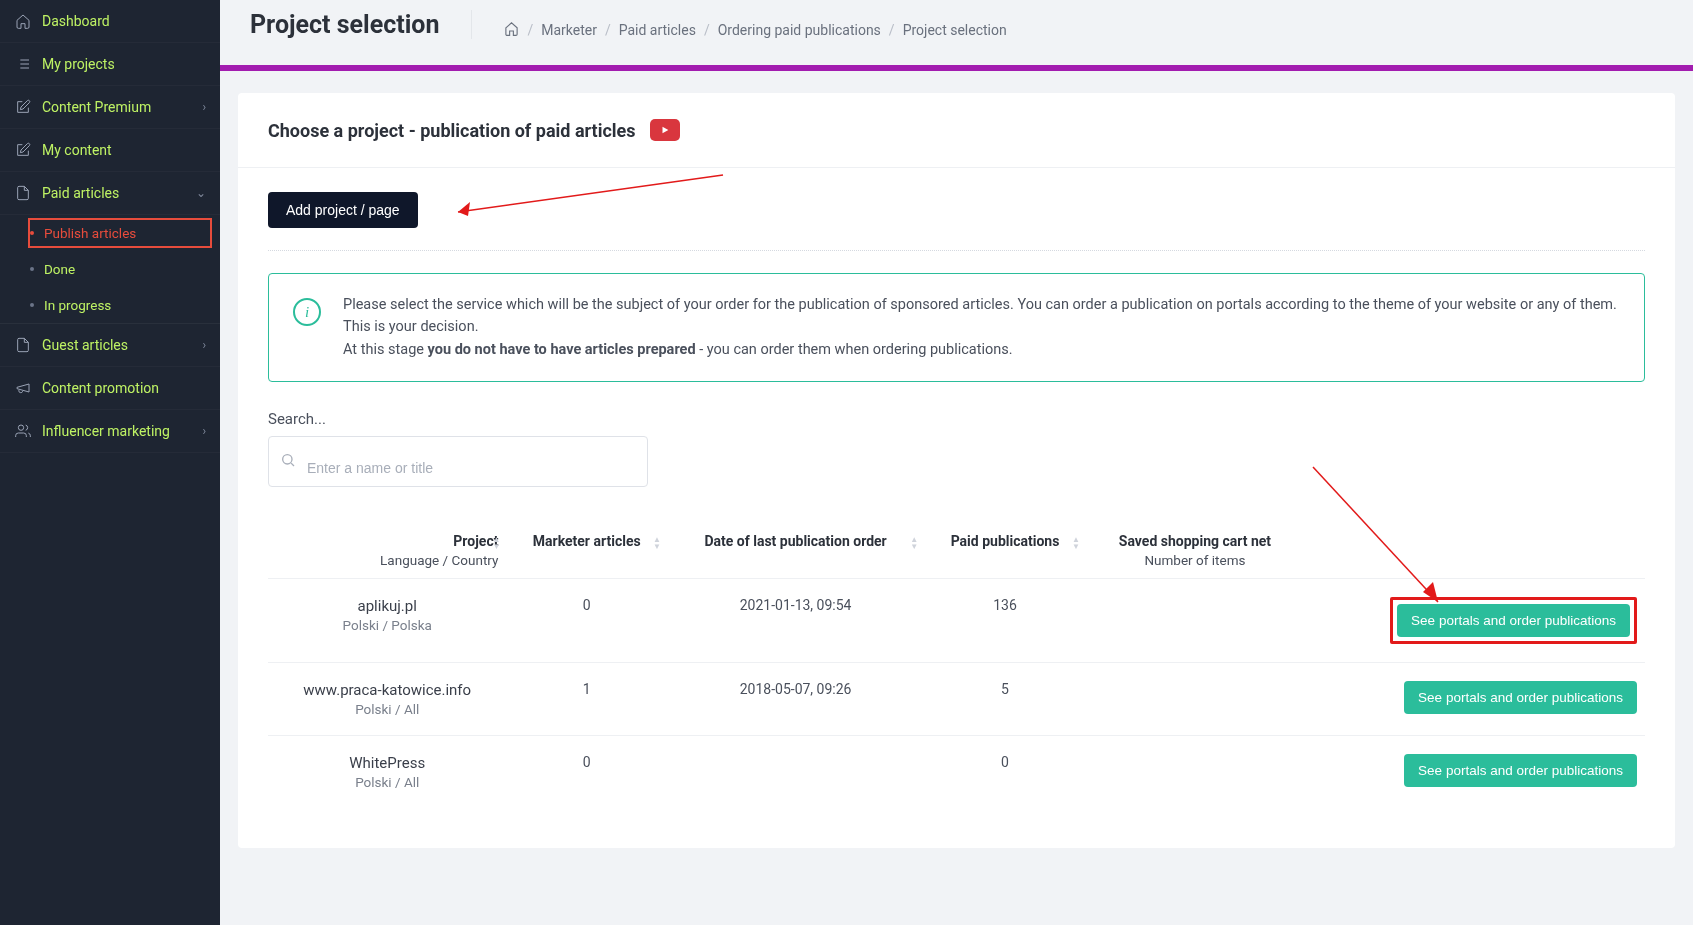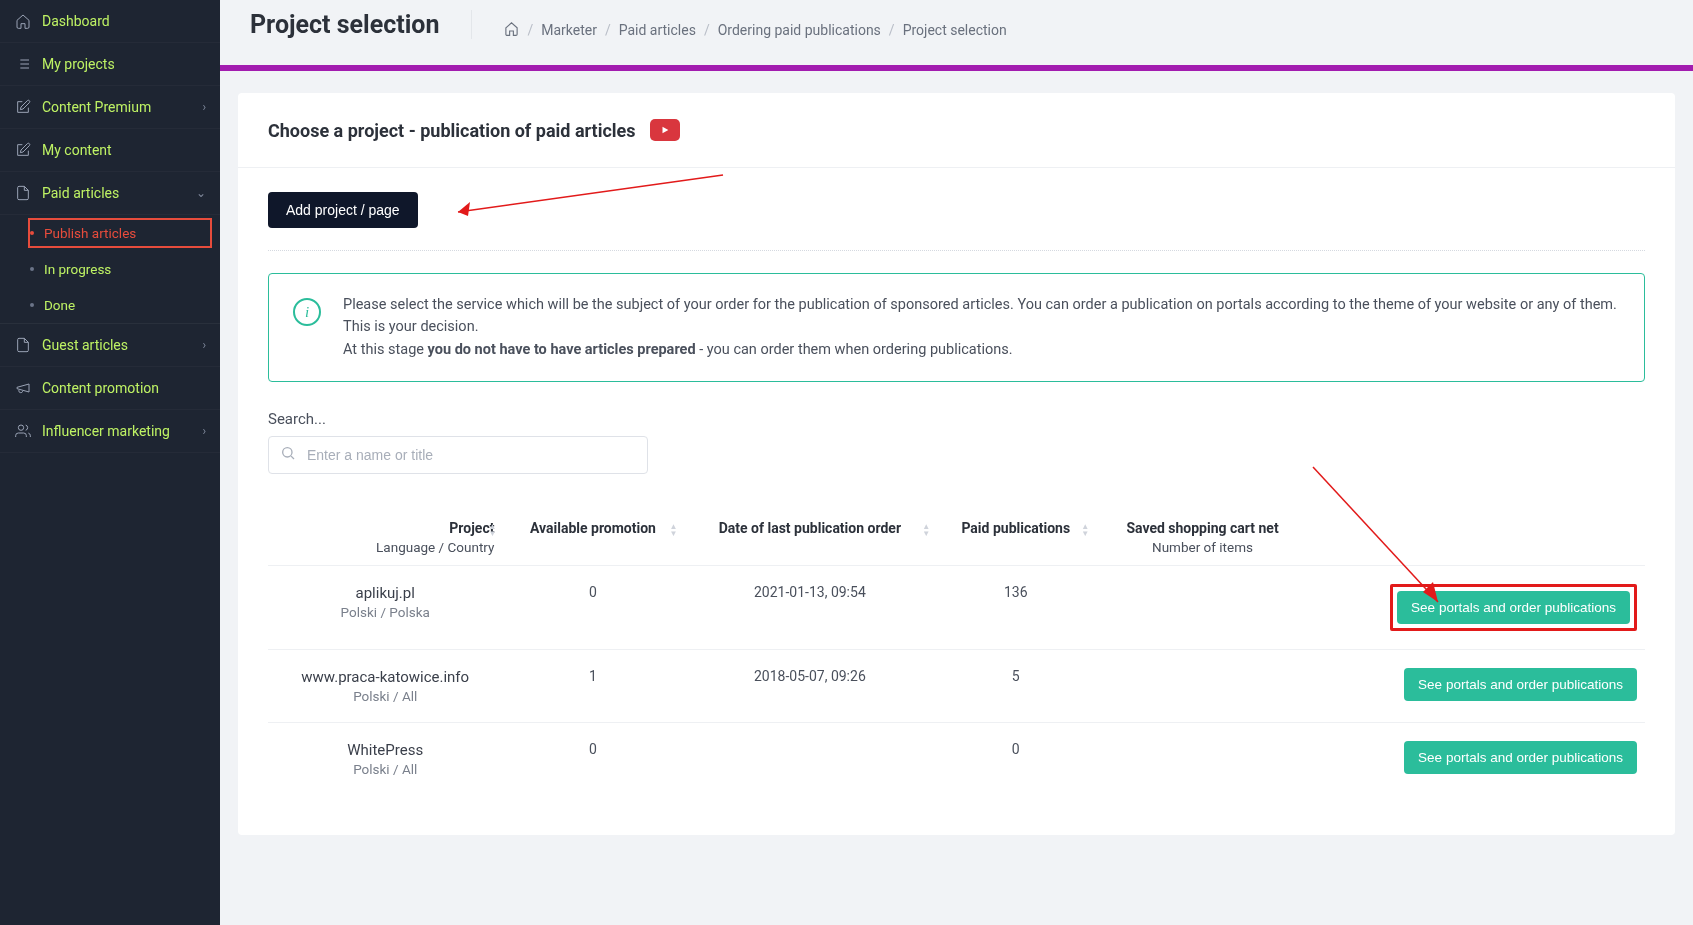--- a/index.html
+++ b/index.html
@@ -47,21 +47,21 @@
 hr.dotted { border:none; border-top:1px dotted #d5d9e0; margin: 22px 0; }
 
 .info-box { border:1px solid #2bbd9b; border-radius:4px; padding: 20px 24px; display:flex; align-items:flex-start; gap: 22px; margin-bottom: 28px; }
 .info-icon { width:28px; height:28px; border:2px solid #2bbd9b; border-radius:50%; display:flex; align-items:center; justify-content:center; color:#2bbd9b; font-style:italic; font-family: Georgia, serif; font-size:15px; flex-shrink:0; margin-top:4px; }
 .info-text { font-size: 14.5px; color:#4a505c; line-height:1.55; }
 .info-text b { font-weight:700; }
 
 .search-block {}
 .search-label { font-size:15px; color:#4a505c; margin-bottom:8px; display:block; }
 .search-wrap { position:relative; width:380px; }
-.search-wrap input { width:100%; padding:10px 12px 10px 38px; border:1px solid #dfe2e8; border-radius:4px; font-size:14px; color:#0f766e; }
+.search-wrap input { width:100%; padding:23px 12px 10px 38px; border:1px solid #dfe2e8; border-radius:4px; font-size:14px; color:#0f766e; }
 .search-wrap input::placeholder { color:#a8aeb9; }
 .search-wrap .sicon { position:absolute; left:12px; top:50%; transform:translateY(-50%); }
 .search-wrap .sicon svg { width:16px; height:16px; stroke:#a8aeb9; fill:none; stroke-width:2; }
 
 .table { width:100%; border-collapse:collapse; margin-top: 36px; }
 .table th { text-align:center; font-size:14px; color:#2c313a; font-weight:700; padding:10px 8px; vertical-align:top; position:relative; }
 .table th .sub { display:block; font-weight:400; color:#4a505c; font-size:13.5px; margin-top:3px; }
 .table th.left { text-align:right; }
 .table th .sort { position:absolute; right:6px; top:14px; display:flex; flex-direction:column; gap:1px; }
 .table th .sort span { font-size:8px; color:#cfd3db; line-height:6px; }
@@ -140,25 +140,25 @@
     </div>
     <div class="nav-sub">
       <div class="publish-highlight">
         <div class="nav-item active">
           <span class="bullet"></span>
           <span class="nav-label">Publish articles</span>
         </div>
       </div>
       <div class="nav-item">
         <span class="bullet"></span>
-        <span class="nav-label">In progress</span>
+        <span class="nav-label">Done</span>
       </div>
       <div class="nav-item">
         <span class="bullet"></span>
-        <span class="nav-label">Done</span>
+        <span class="nav-label">In progress</span>
       </div>
     </div>
     <div class="nav-section-divider"></div>
     <div class="nav-item">
       <span class="nav-icon">
           <svg viewBox="0 0 24 24">
             <path d="M14 2H6a2 2 0 0 0-2 2v16a2 2 0 0 0 2 2h12a2 2 0 0 0 2-2V8z"></path>
             <polyline points="14 2 14 8 20 8"></polyline>
           </svg>
         </span>
@@ -257,21 +257,21 @@
             <tr>
               <th class="left">
                 <span>Project</span>
                 <span class="sub">Language / Country</span>
                 <span class="sort">
                     <span>▲</span>
                     <span>▼</span>
                   </span>
               </th>
               <th>
-                <span>Available promotion</span>
+                <span>Marketer articles</span>
                 <span class="sort">
                     <span>▲</span>
                     <span>▼</span>
                   </span>
               </th>
               <th>
                 <span>Date of last publication order</span>
                 <span class="sort">
                     <span>▲</span>
                     <span>▼</span>

